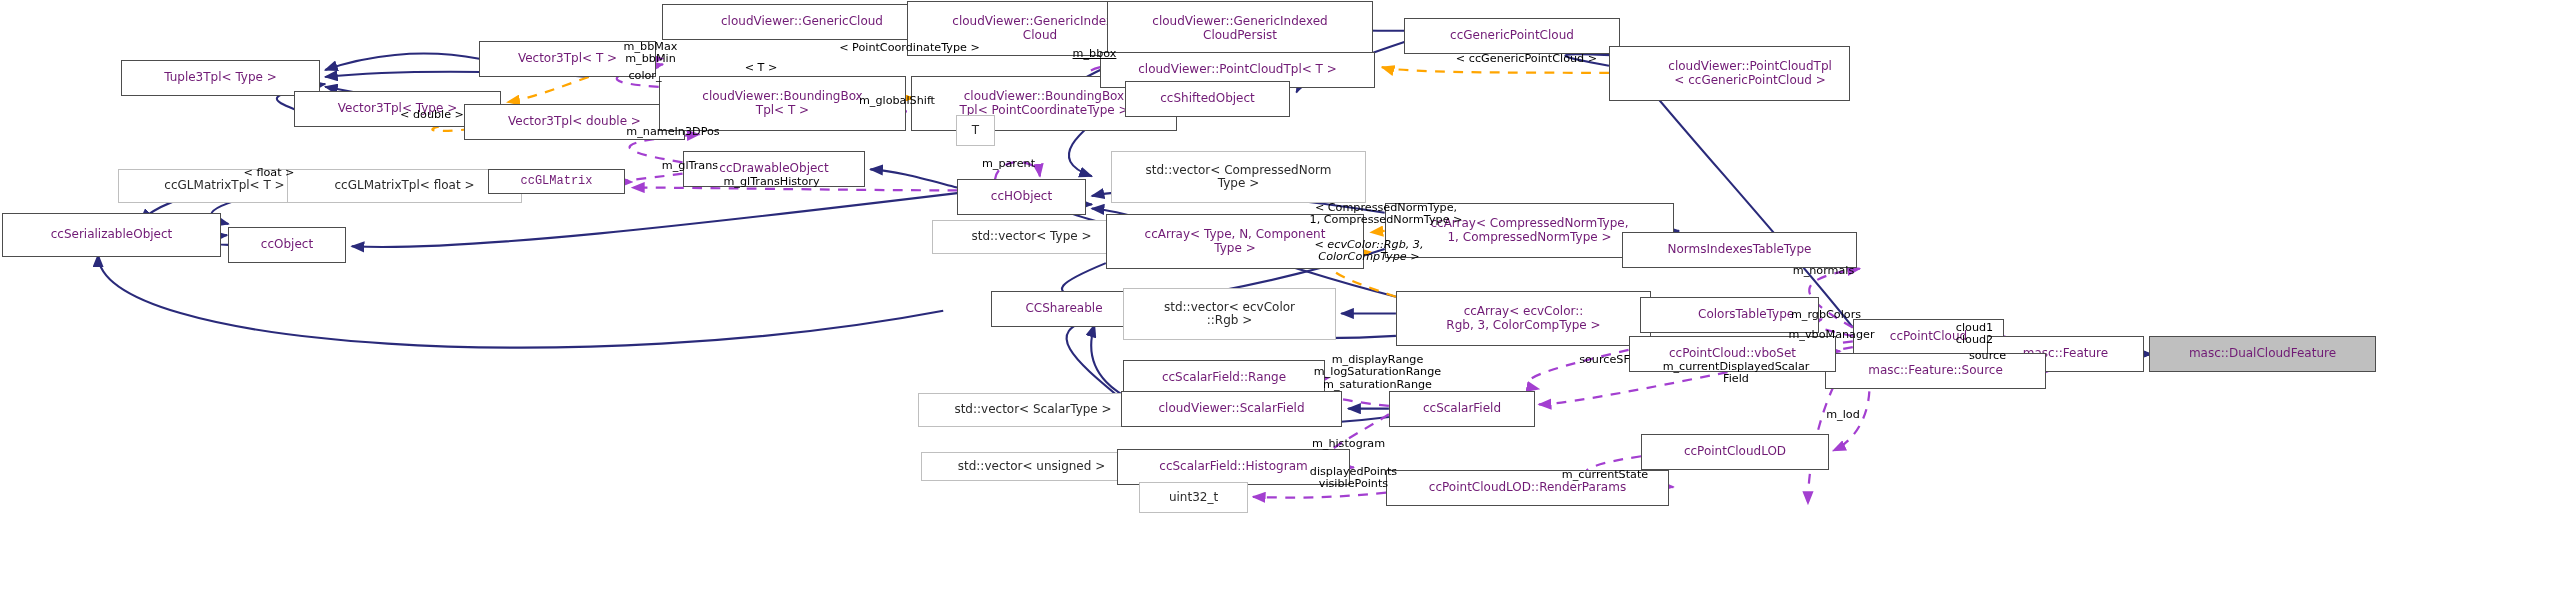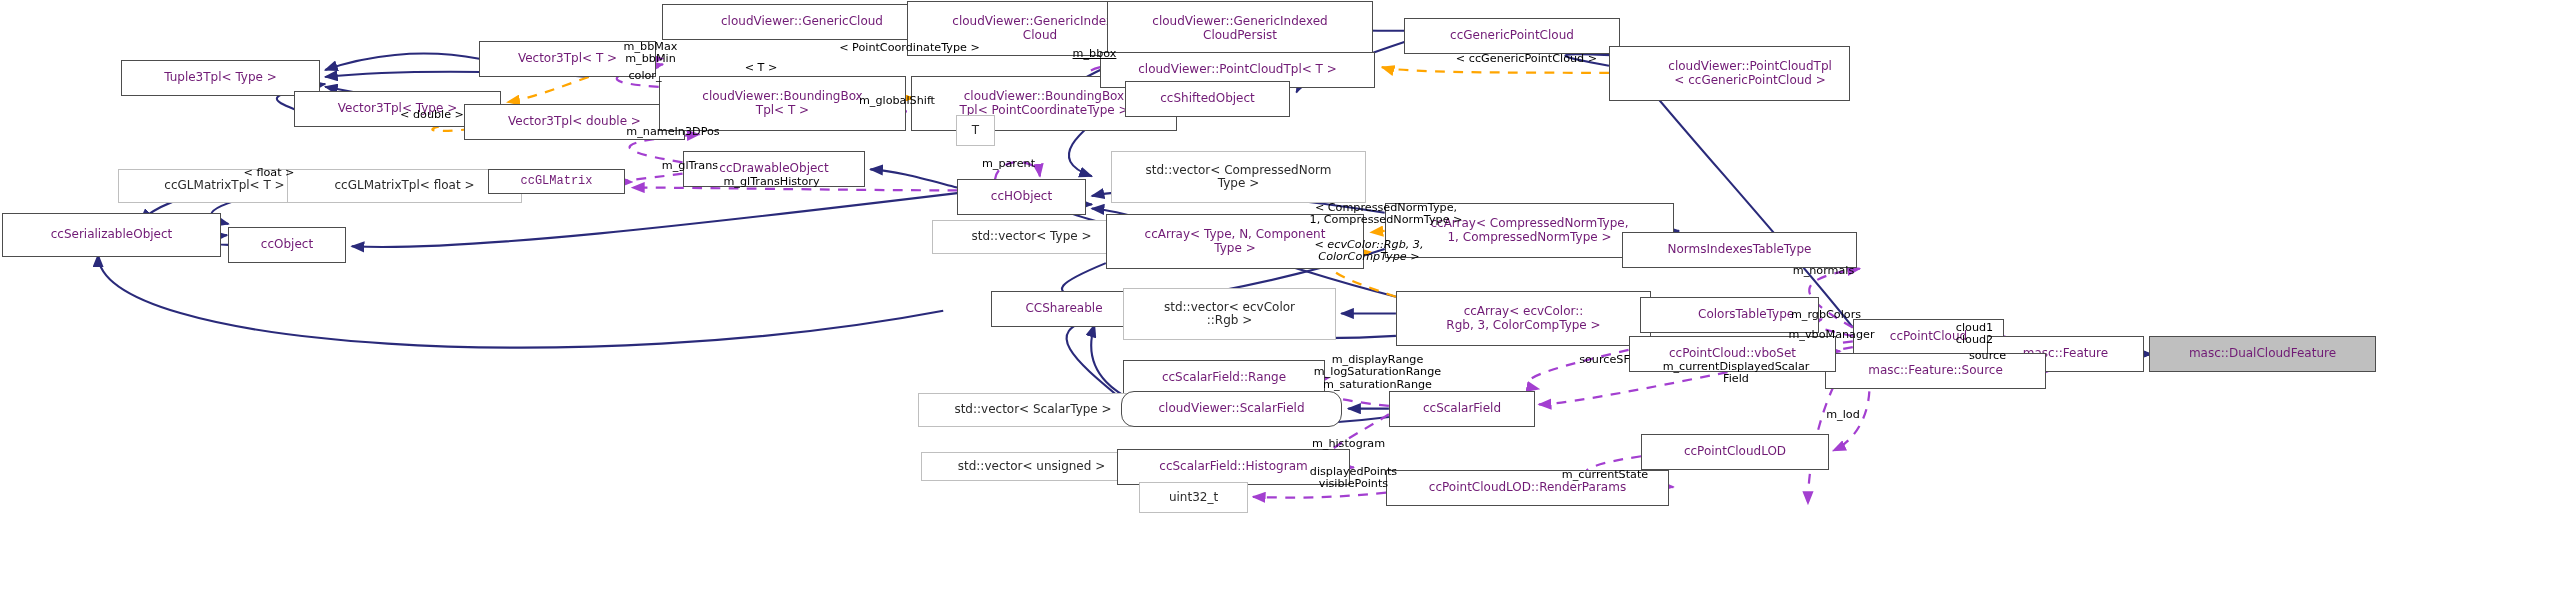--- a/index.html
+++ b/index.html
@@ -261,21 +261,21 @@
 Rgb, 3, ColorCompType &gt;</div>
       <div class="node solid" style="left: 1640px; top: 297px; width: 179px; height: 36px; padding-left: 36px;">ColorsTableType</div>
       <div class="node solid" style="left: 1853px; top: 319px; width: 151px; height: 36px;">ccPointCloud</div>
       <div class="node solid" style="left: 1987px; top: 336px; width: 157px; height: 36px;">masc::Feature</div>
       <div class="node current" style="left: 2149px; top: 336px; width: 227px; height: 36px;">masc::DualCloudFeature</div>
       <div class="node solid" style="left: 1825px; top: 353px; width: 221px; height: 36px;">masc::Feature::Source</div>
       <div class="node solid" style="left: 1629px; top: 336px; width: 207px; height: 36px;">ccPointCloud::vboSet</div>
       <div class="node solid" style="left: 1123px; top: 360px; width: 202px; height: 36px;">ccScalarField::Range</div>
       <div class="node solid" style="left: 1389px; top: 391px; width: 146px; height: 36px;">ccScalarField</div>
       <div class="node light" style="left: 918px; top: 393px; width: 230px; height: 34px;">std::vector&lt; ScalarType &gt;</div>
-      <div class="node solid" style="left: 1121px; top: 391px; width: 221px; height: 36px; border-radius: 13px;">cloudViewer::ScalarField</div>
+      <div class="node solid" style="left: 1121px; top: 391px; width: 221px; height: 36px;">cloudViewer::ScalarField</div>
       <div class="node light" style="left: 921px; top: 452px; width: 221px; height: 29px;">std::vector&lt; unsigned &gt;</div>
       <div class="node solid" style="left: 1117px; top: 449px; width: 233px; height: 36px;">ccScalarField::Histogram</div>
       <div class="node light" style="left: 1139px; top: 482px; width: 109px; height: 31px;">uint32_t</div>
       <div class="node solid" style="left: 1641px; top: 434px; width: 188px; height: 36px;">ccPointCloudLOD</div>
       <div class="node solid" style="left: 1386px; top: 470px; width: 283px; height: 36px;">ccPointCloudLOD::RenderParams</div>
     </div>
   <div id="labels-layer">
       <div class="edge-label" style="left: 719px; top: 62px; width: 84px;">&lt; T &gt;</div>
       <div class="edge-label" style="left: 373px; top: 109px; width: 118px;">&lt; double &gt;</div>
       <div class="edge-label" style="left: 220px; top: 167px; width: 98px;">&lt; float &gt;</div>

